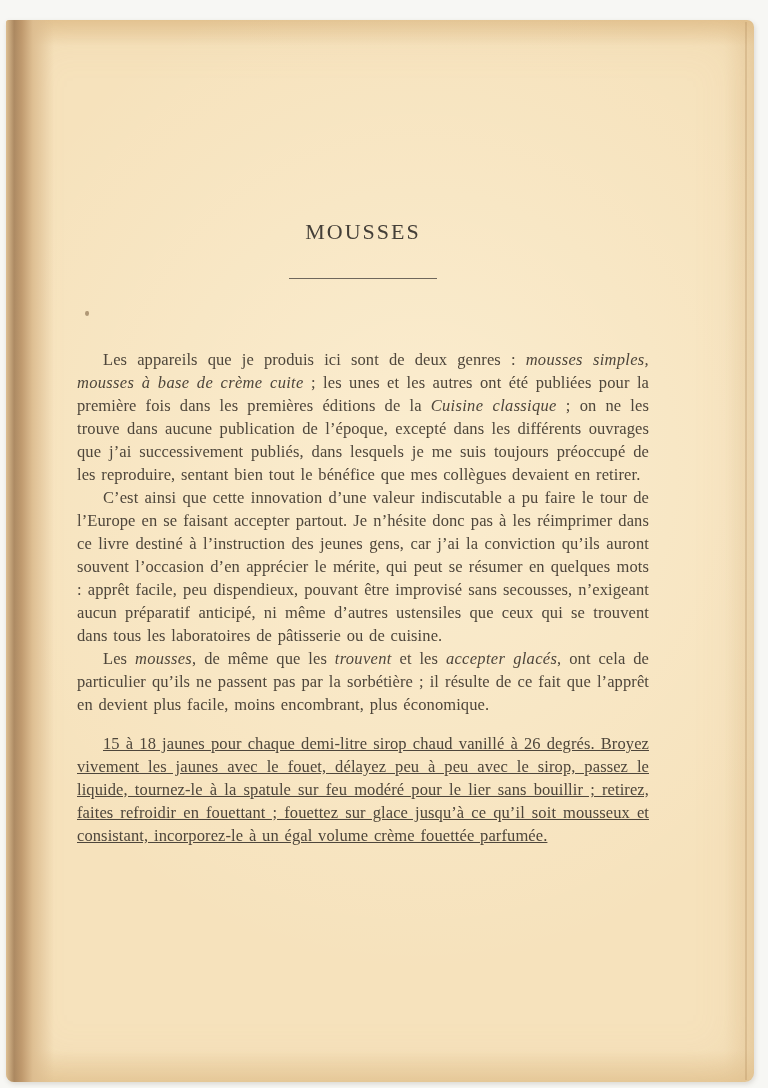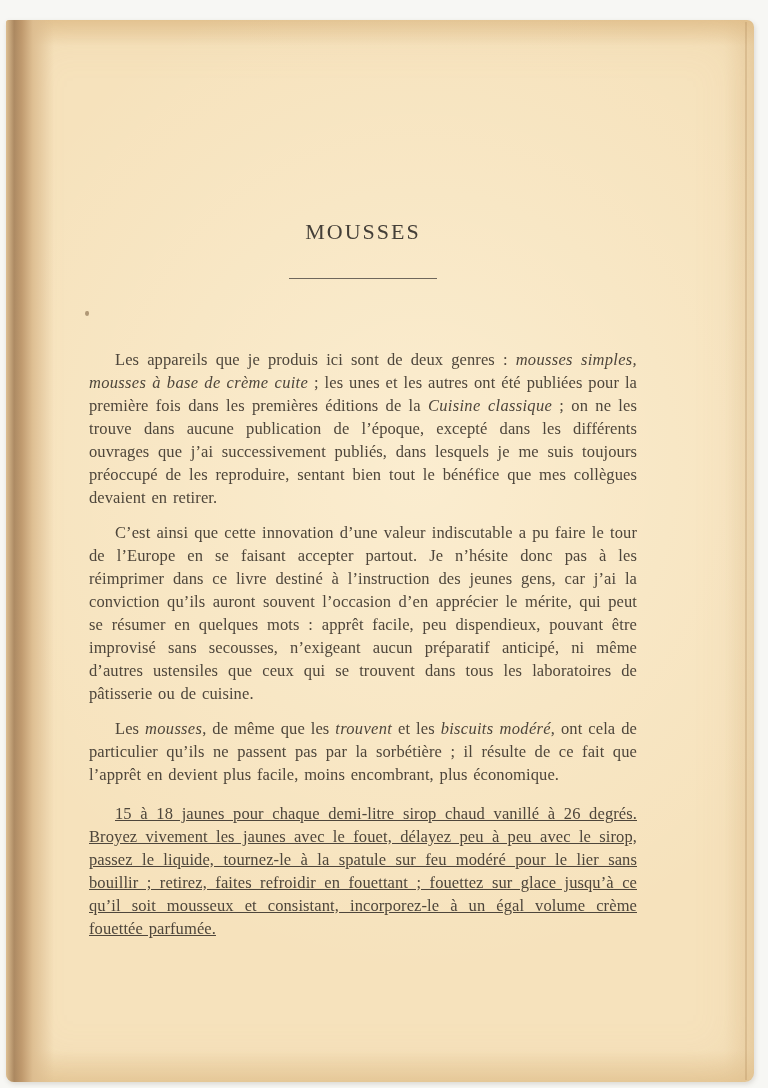--- a/index.html
+++ b/index.html
@@ -80,21 +80,21 @@
     letter-spacing: 2px;
     color: #443f38;
   }
   .title-rule {
     width: 148px;
     height: 1px;
     background: #6f675c;
     margin: 34px auto 0 auto;
   }
   .content p {
-    margin: 12px;
+    margin: 0;
     font-size: 16.5px;
     line-height: 23px;
     text-align: justify;
     text-indent: 26px;
     word-spacing: 1.5px;
     letter-spacing: 0.1px;
   }
   .content p.first {
     margin-top: 69px;
   }
@@ -125,21 +125,21 @@
     <div class="speck"></div>
 
     <div class="content">
       <h1 class="chapter-title">MOUSSES</h1>
 
       <div class="title-rule"></div>
 
       <div class="intro-paragraphs">
           <p class="first"><span>Les appareils que je produis ici sont de deux genres : </span><i>mousses simples, mousses à base de crème cuite</i><span> ; les unes et les autres ont été publiées pour la première fois dans les premières éditions de la </span><i>Cuisine classique</i><span> ; on ne les trouve dans aucune publication de l’époque, excepté dans les différents ouvrages que j’ai successivement publiés, dans lesquels je me suis toujours préoccupé de les reproduire, sentant bien tout le bénéfice que mes collègues devaient en retirer.</span></p>
           <p><span>C’est ainsi que cette innovation d’une valeur indiscutable a pu faire le tour de l’Europe en se faisant accepter partout. Je n’hésite donc pas à les réimprimer dans ce livre destiné à l’instruction des jeunes gens, car j’ai la conviction qu’ils auront souvent l’occasion d’en apprécier le mérite, qui peut se résumer en quelques mots : apprêt facile, peu dispendieux, pouvant être improvisé sans secousses, n’exigeant aucun préparatif anticipé, ni même d’autres ustensiles que ceux qui se trouvent dans tous les laboratoires de pâtisserie ou de cuisine.</span></p>
-          <p><span>Les </span><i>mousses</i><span>, de même que les </span><i>trouvent</i><span> et les </span><i>biscuits modéré</i><span>, ont cela de particulier qu’ils ne passent pas par la sorbétière ; il résulte de ce fait que l’apprêt en devient plus facile, moins encombrant, plus économique.</span></p>
+          <p><span>Les </span><i>mousses</i><span>, de même que les </span><i>trouvent</i><span> et les </span><i>accepter glacés</i><span>, ont cela de particulier qu’ils ne passent pas par la sorbétière ; il résulte de ce fait que l’apprêt en devient plus facile, moins encombrant, plus économique.</span></p>
         </div>
 
 
       <div class="recipe-paragraphs">
           <p><span>15 à 18 jaunes pour chaque demi-litre sirop chaud vanillé à 26 degrés. Broyez vivement les jaunes avec le fouet, délayez peu à peu avec le sirop, passez le liquide, tournez-le à la spatule sur feu modéré pour le lier sans bouillir ; retirez, faites refroidir en fouettant ; fouettez sur glace jusqu’à ce qu’il soit mousseux et consistant, incorporez-le à un égal volume crème fouettée parfumée.</span></p>
         </div>
     </div>
   </div>
 </div>
 

